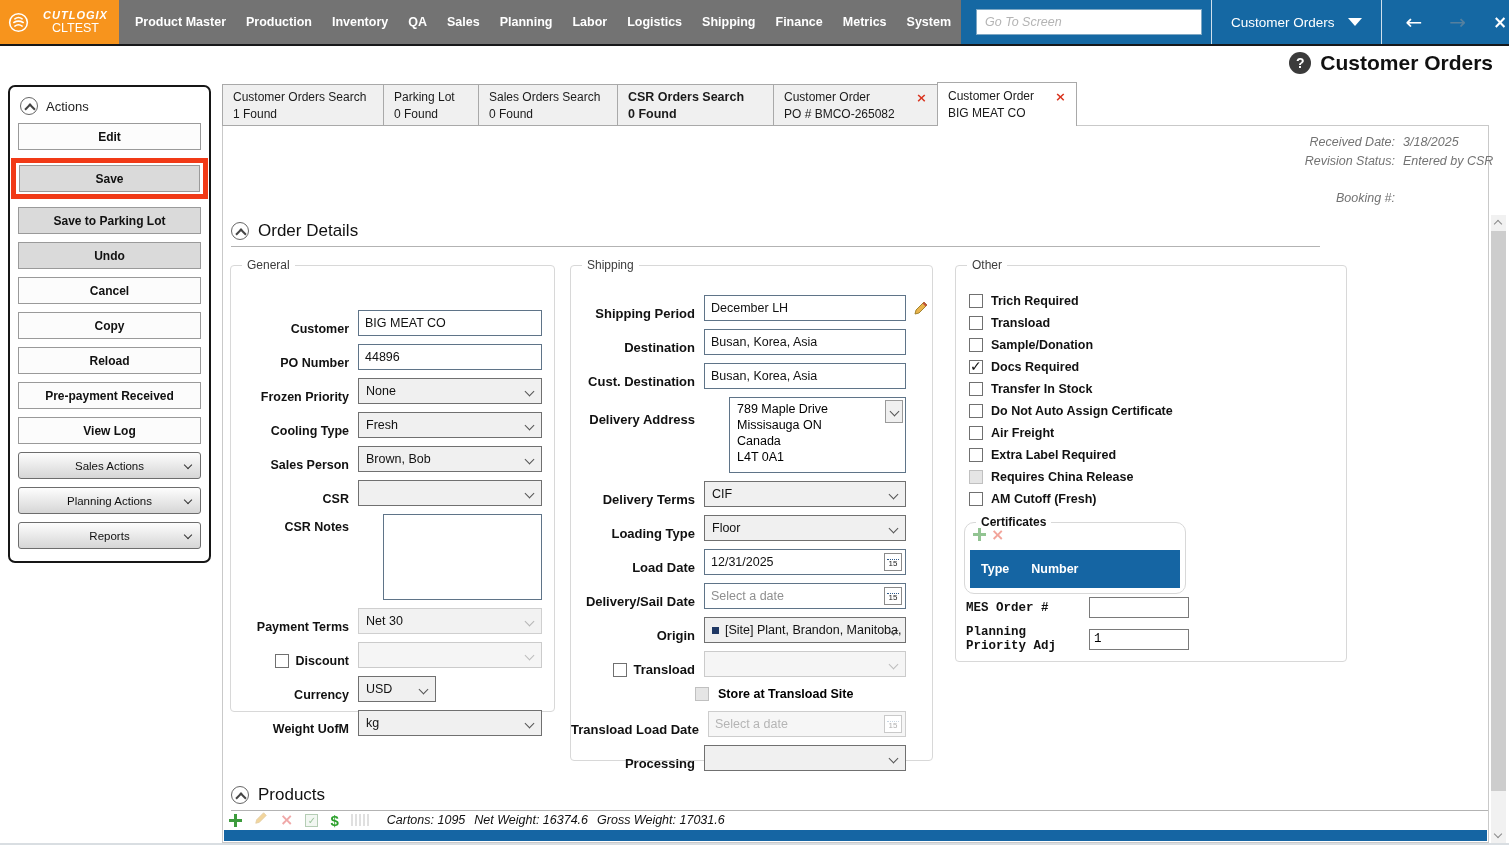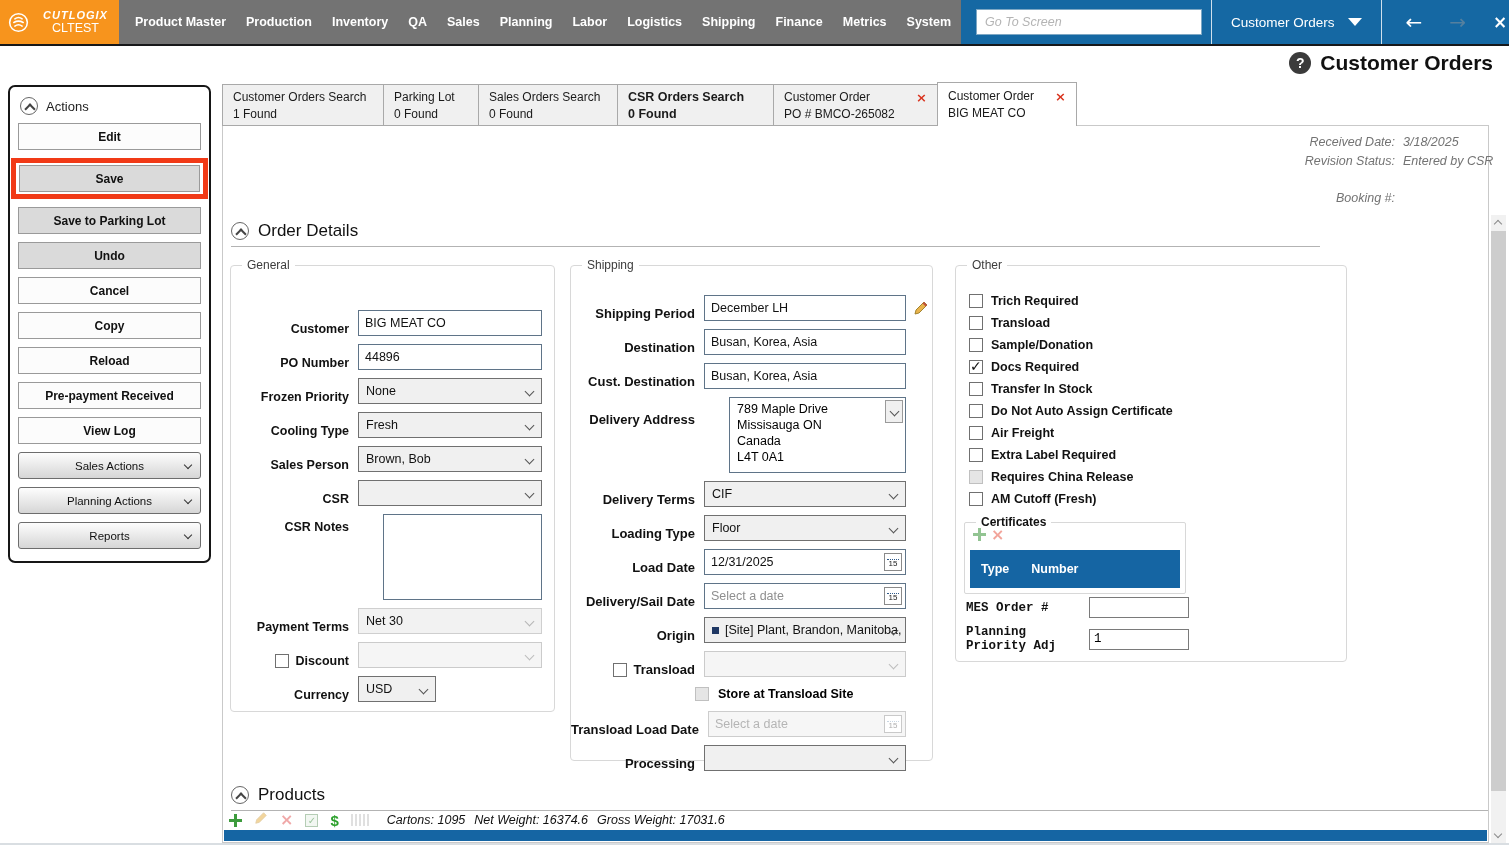--- a/index.html
+++ b/index.html
@@ -110,21 +110,21 @@
   .addr-btn { position:absolute; top:2px; right:2px; width:18px; height:23px; border:1px solid #9a9a9a; background:#f0f0f0; cursor:pointer; }
   .addr-btn::after { content:""; position:absolute; left:5px; top:7px; width:6px; height:6px; border-right:1.4px solid #555; border-bottom:1.4px solid #555; transform:rotate(45deg); }
 
   .pencil { position:absolute; right:-23px; top:5px; cursor:pointer; }
   .sq { width:7px; height:7px; background:#1F3864; margin-right:6px; flex:0 0 7px; }
   .store-row { display:flex; align-items:center; gap:9px; margin:8px 26px 0 124px; font-weight:bold; font-size:12.5px; height:18px; }
 
   .ckrow { display:flex; align-items:center; gap:8px; margin:8px 0 0 13px; font-weight:bold; font-size:12.5px; color:#111; height:14px; }
 
   
-  .certs { left:8px; top:256px; width:222px; height:72px; position:absolute; border:1px solid #d8d8d8; border-radius:2px; background:#fff; }
+  .certs { left:8px; top:256px; width:222px; height:72px; position:absolute; border:1px solid #d8d8d8; border-radius:10px; background:#fff; }
   .cert-icons { position:absolute; left:8px; top:5px; display:flex; align-items:center; gap:5px; }
   .plus { position:relative; width:13px; height:13px; display:inline-block; cursor:pointer; }
   .plus::before { content:""; position:absolute; left:5px; top:0; width:3px; height:13px; background:var(--c,#3D9B3D); }
   .plus::after  { content:""; position:absolute; top:5px; left:0; width:13px; height:3px; background:var(--c,#3D9B3D); }
   .cert-x { color:#f2a49a; font-size:16px; font-weight:bold; line-height:13px; cursor:pointer; font-family:"DejaVu Sans", sans-serif; }
   .cert-grid { position:absolute; left:5px; right:5px; bottom:5px; height:38px; background:#1565A3; color:#fff; font-weight:bold; font-size:12.5px; display:flex; align-items:center; }
   .cg-type { margin-left:11px; } .cg-num { margin-left:22px; }
   .mes-row { position:absolute; left:10px; display:flex; align-items:center;font-family:Liberation Mono, monospace; }
   .mes-row .mlbl { width:123px; font-weight:bold; font-size:12.5px; color:#111; }
   .mes-row input { width:100px; height:21px; border:1px solid #7a7a7a; font-size:12.5px; padding:0 4px; font-family:inherit; }
@@ -330,20 +330,26 @@
         <span>Discount</span>
       </div>
       <div class="sel dis">
           <span></span>
         </div>
     </div>
     <div class="frow">
       <div class="flbl">Currency</div>
       <div class="sel" style="flex:0 0 78px">
           <span>USD</span>
+        </div>
+    </div>
+    <div class="frow">
+      <div class="flbl">Weight UofM</div>
+      <div class="sel">
+          <span>kg</span>
         </div>
     </div>
   </div>
 
   <div class="fs" id="fs-shipping">
     <div class="fs-legend">Shipping</div>
     <div class="frow">
       <div class="flbl2">Shipping Period</div>
       <input class="tin" value="December LH" style="">
       <span class="pencil">

